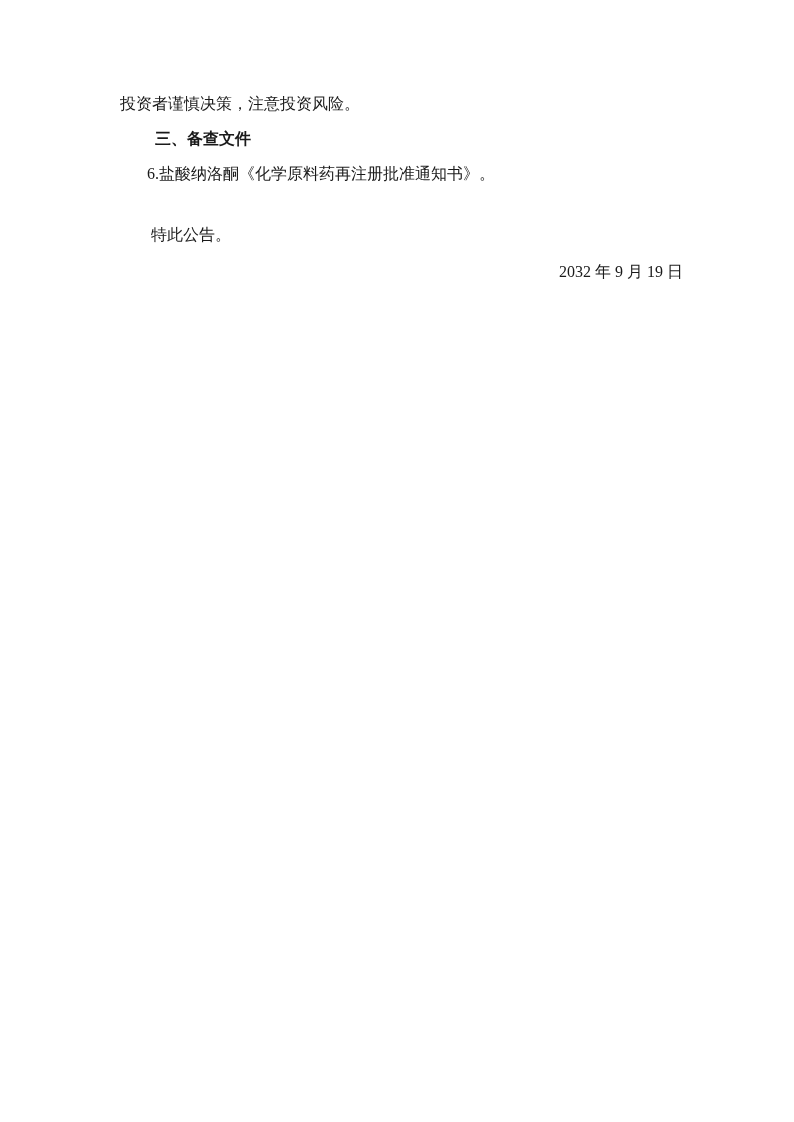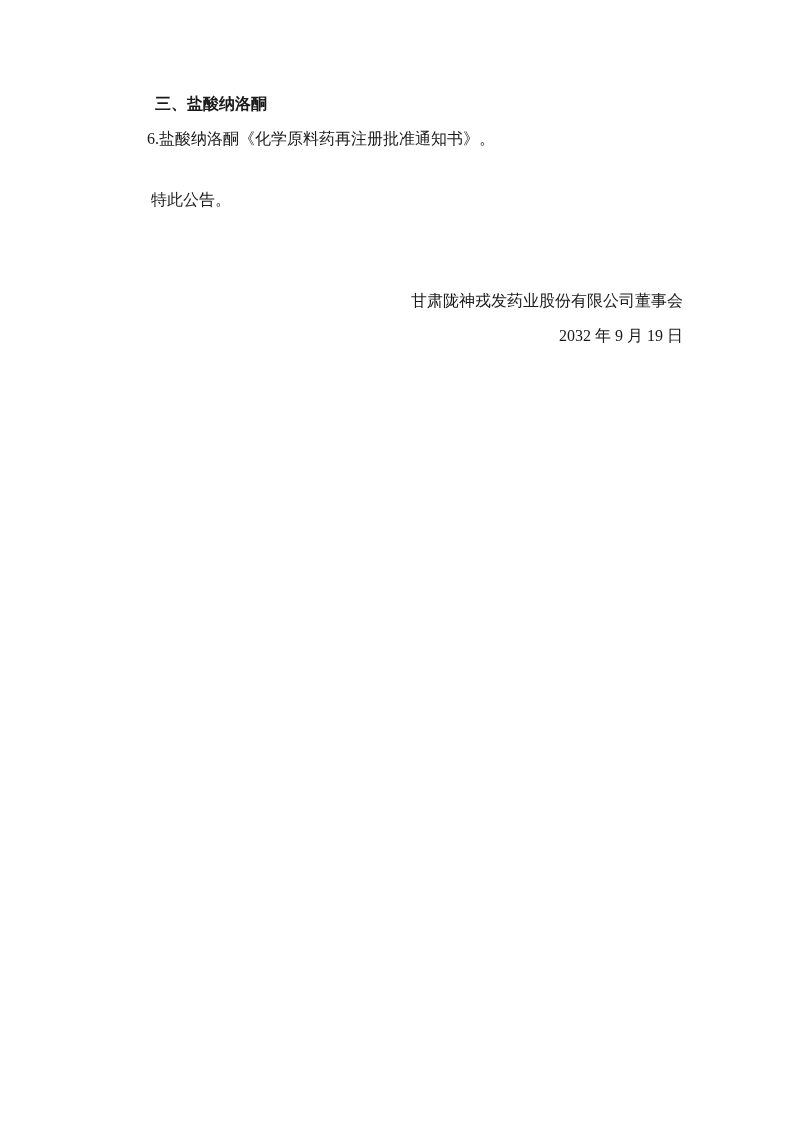--- a/index.html
+++ b/index.html
@@ -52,19 +52,19 @@
   .signature-date {
     text-align: right;
     padding-right: 9px;
   }
 </style>
 </head>
 <body>
 
 <div class="page">
   <div class="content">
-    <p class="section-heading">三、盐酸纳洛酮</p>
+    <p class="body-line">投资者谨慎决策，注意投资风险。</p>
+    <p class="section-heading">三、备查文件</p>
     <p class="list-item">6.盐酸纳洛酮《化学原料药再注册批准通知书》。</p>
     <p class="closing">特此公告。</p>
-    <p class="signature-company">甘肃陇神戎发药业股份有限公司董事会</p>
     <p class="signature-date">2032 年 9 月 19 日</p>
   </div>
 </div>
 
 </body></html>

